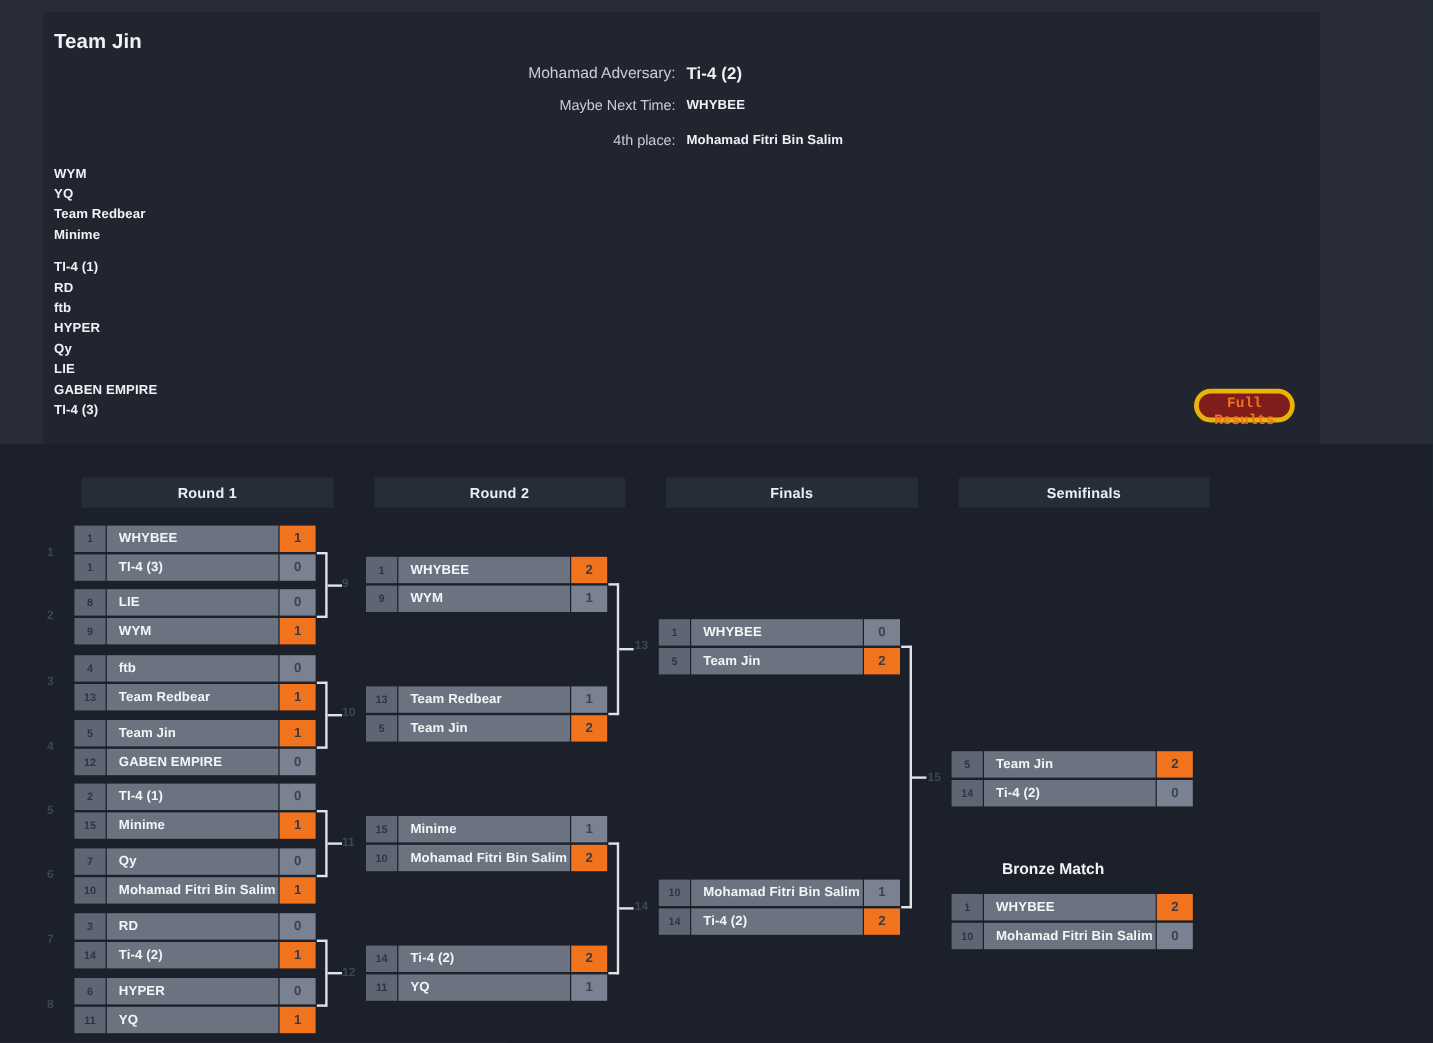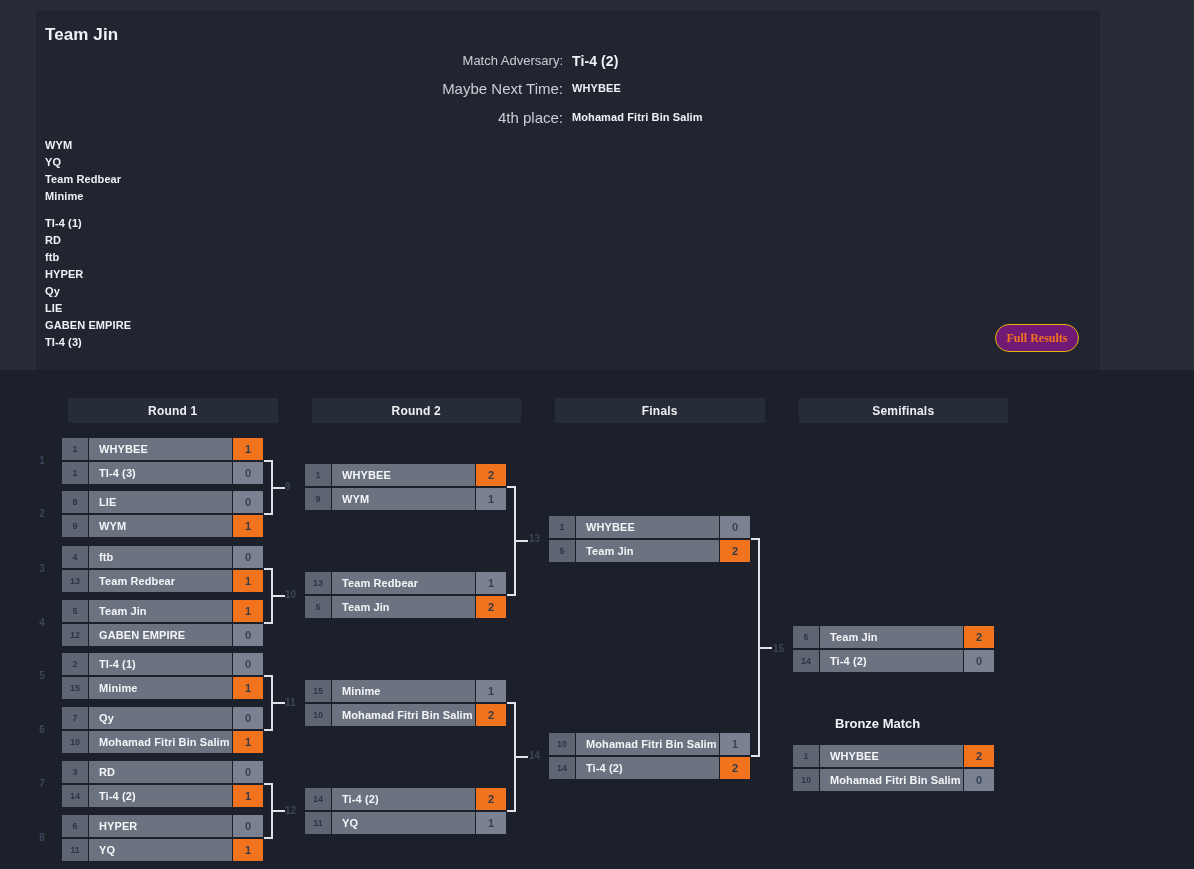--- a/index.html
+++ b/index.html
@@ -10,26 +10,26 @@
   .top-panel{position:absolute;left:36px;top:10px;width:1064px;height:360px;background:#20252f;}
   .summary-rows{padding-top:15px;}
   .srow{display:flex;}
   .slabel{width:527px;text-align:right;color:#c9ced6;font-weight:400;}
   .svals{margin-left:9px;font-weight:700;color:#eef1f5;}
   .sval{font-size:11px;line-height:17px;letter-spacing:.1px;}
   .srow.xl .slabel{font-size:15px;line-height:20px;}
   .srow.xl .sval{font-size:17px;line-height:20px;}
   .srow.lg .slabel{font-size:13px;line-height:18px;}
   .srow.lg .sval{font-size:14px;line-height:18px;}
-  .srow.sm .slabel{font-size:15px;line-height:17px;}
+  .srow.sm .slabel{font-size:12px;line-height:17px;}
   .mb7{margin-bottom:7px;} .mb10{margin-bottom:10px;} .mb11{margin-bottom:11px;} .mb12{margin-bottom:12px;}
 
   .full-results{position:absolute;left:959px;top:314px;width:84px;height:28px;border-radius:14px;
-    background:#701a75;border:1px solid #eab308;color:var(--accent,#f2731d);
-    font-size:12px;font-weight:700;font-family:Liberation Serif, serif;cursor:pointer;}
+    background:#7f1d1d;border:4px solid #eab308;color:var(--accent,#f2731d);
+    font-size:12px;font-weight:700;font-family:Liberation Mono, monospace;cursor:pointer;}
 
   
   .bracket-section{position:absolute;left:0;top:370px;width:1194px;height:499px;background:#1b202a;}
   .headers{position:absolute;left:36px;top:398px;width:972px;display:flex;gap:2px;}
   .hcell{flex:1;height:25px;background:#262c38;color:#edeff2;font-size:12px;font-weight:700;
          display:flex;align-items:center;justify-content:center;letter-spacing:.2px;margin-left:32px;}
 
   .match{position:absolute;width:201px;display:flex;flex-direction:column;gap:2px;}
   .team-row{display:flex;gap:1px;height:22px;cursor:pointer;}
   .seed{width:26px;background:#5e6573;color:#2c3547;font-size:9px;font-weight:700;
@@ -49,21 +49,21 @@
 <div id="page">
 
   <div class="top-panel">
     <div class="summary-rows">
       <div class="srow xl mb7">
         <div class="svals">
             <div class="sval">Team Jin</div>
           </div>
       </div>
       <div class="srow lg mb10">
-        <div class="slabel">Match Adversary:</div>
+        <div class="slabel">Mohamad Adversary:</div>
         <div class="svals">
             <div class="sval">Ti-4 (2)</div>
           </div>
       </div>
       <div class="srow sm mb12">
         <div class="slabel">Maybe Next Time:</div>
         <div class="svals">
             <div class="sval">WHYBEE</div>
           </div>
       </div>

